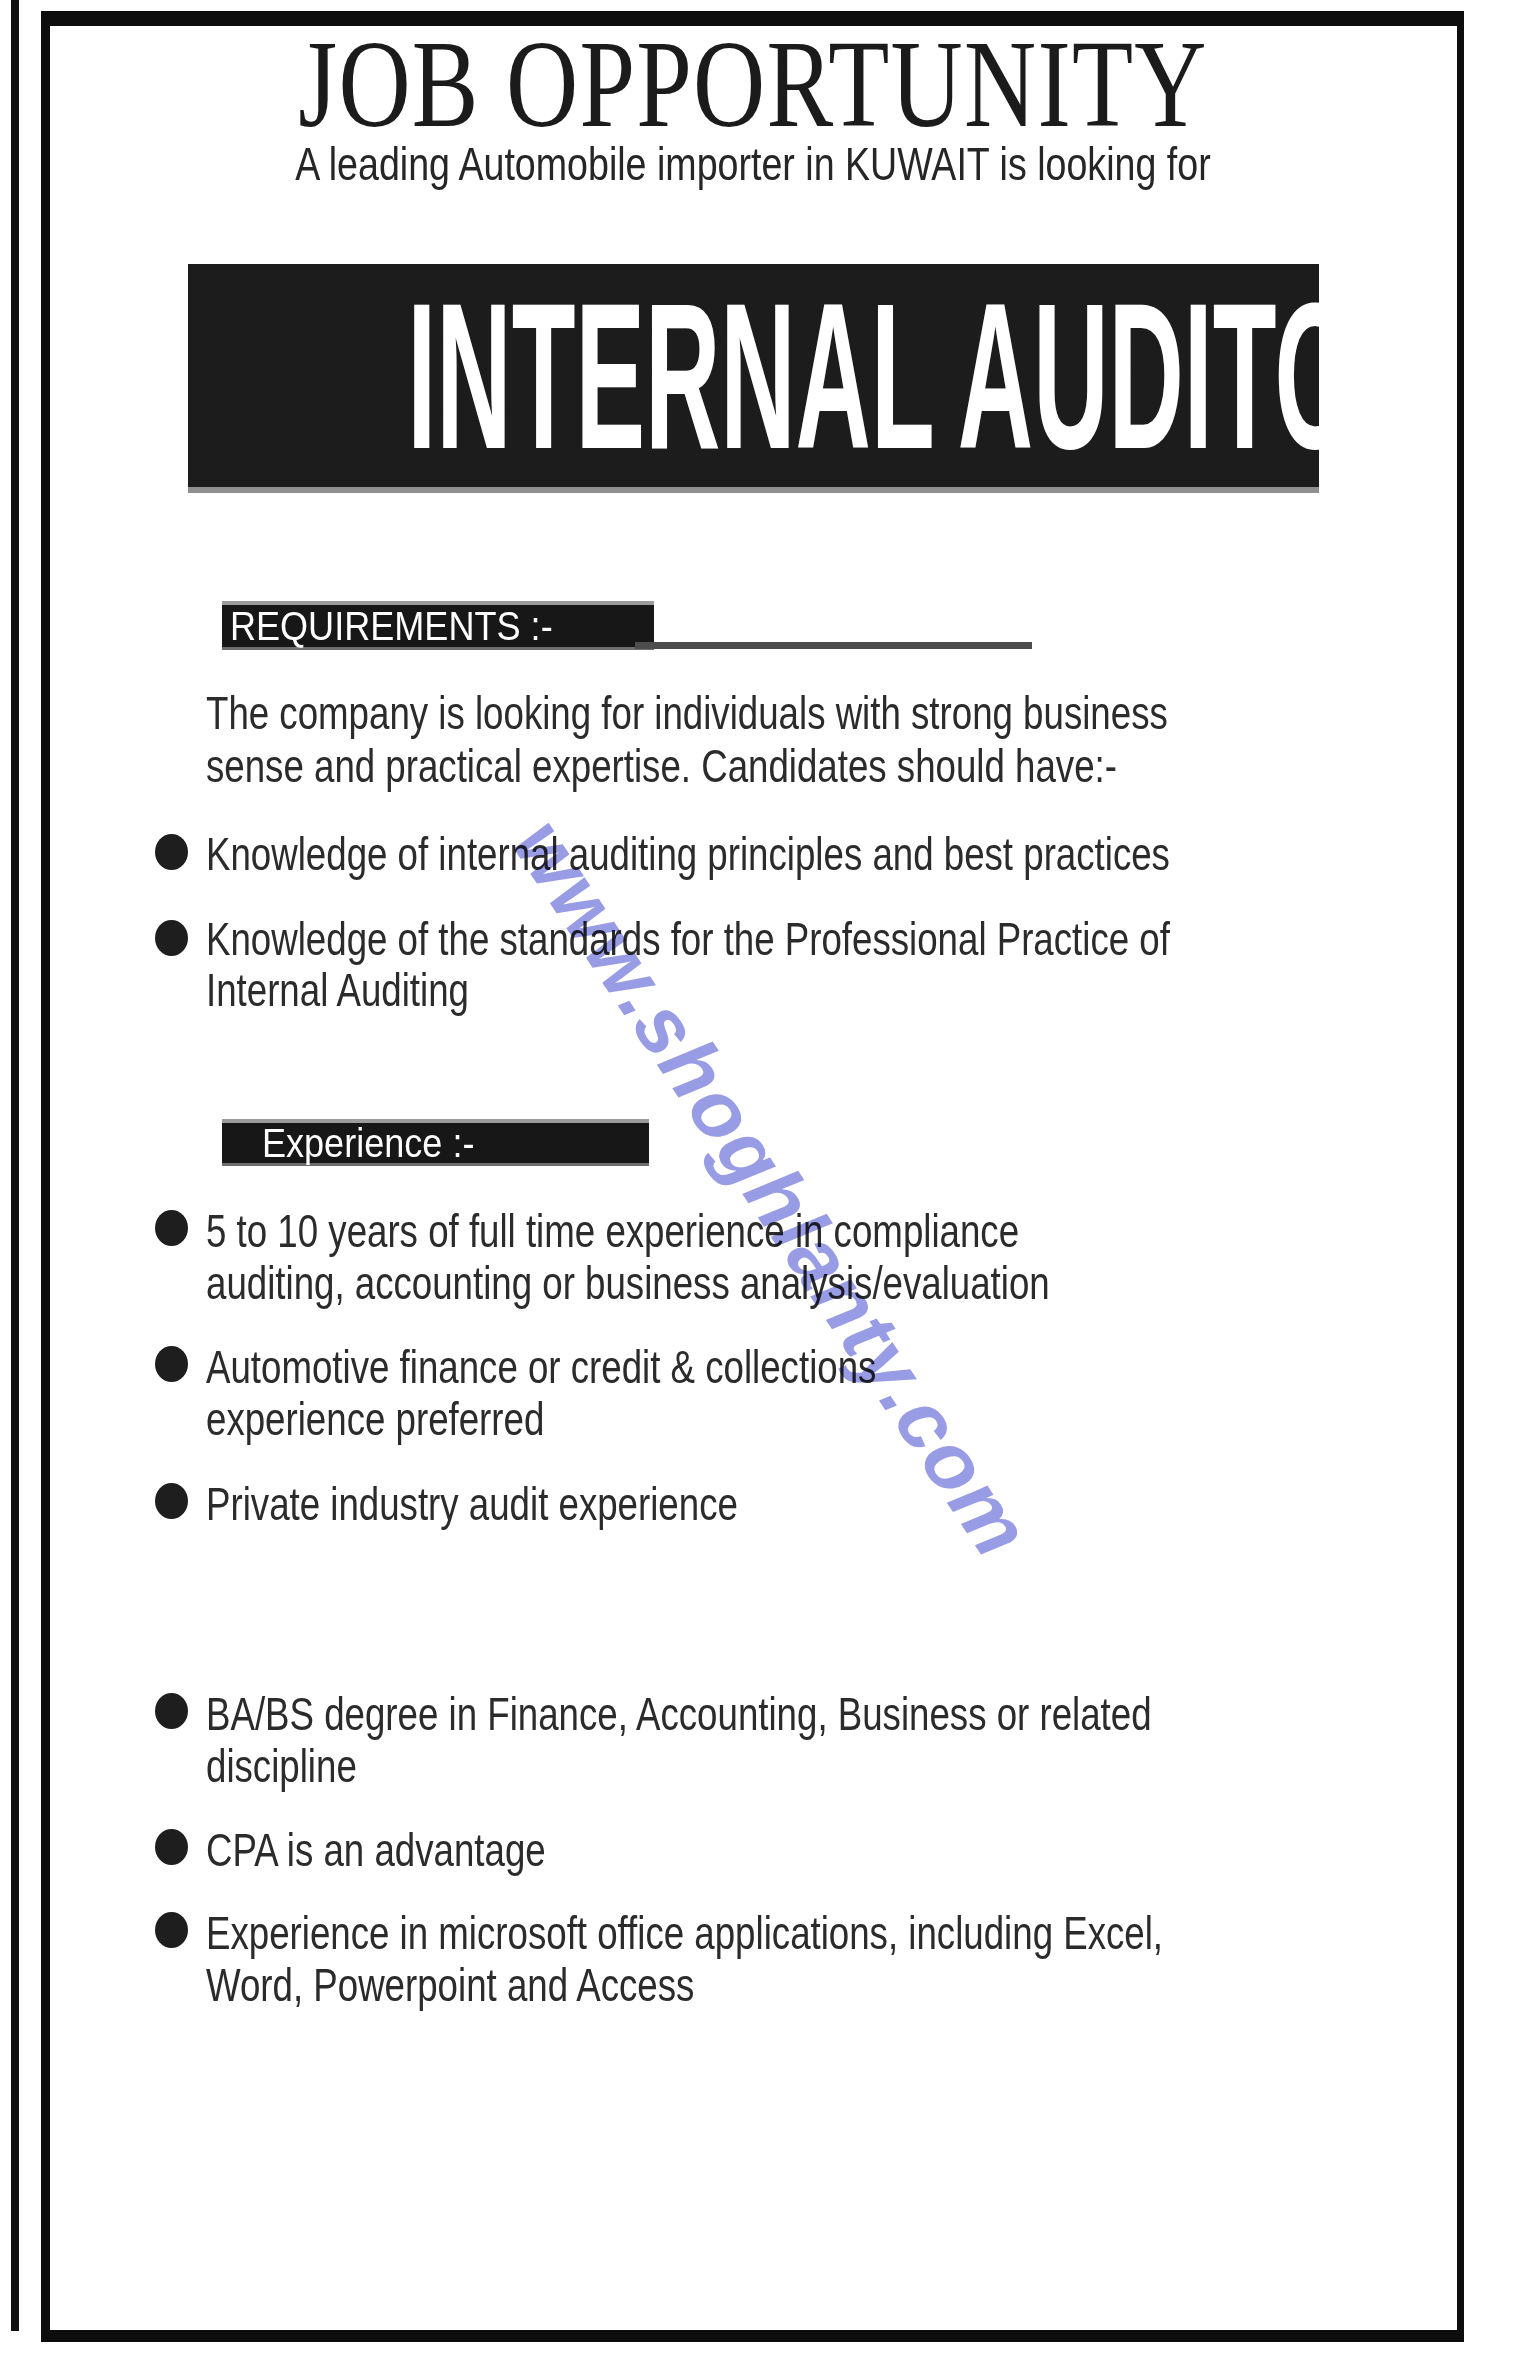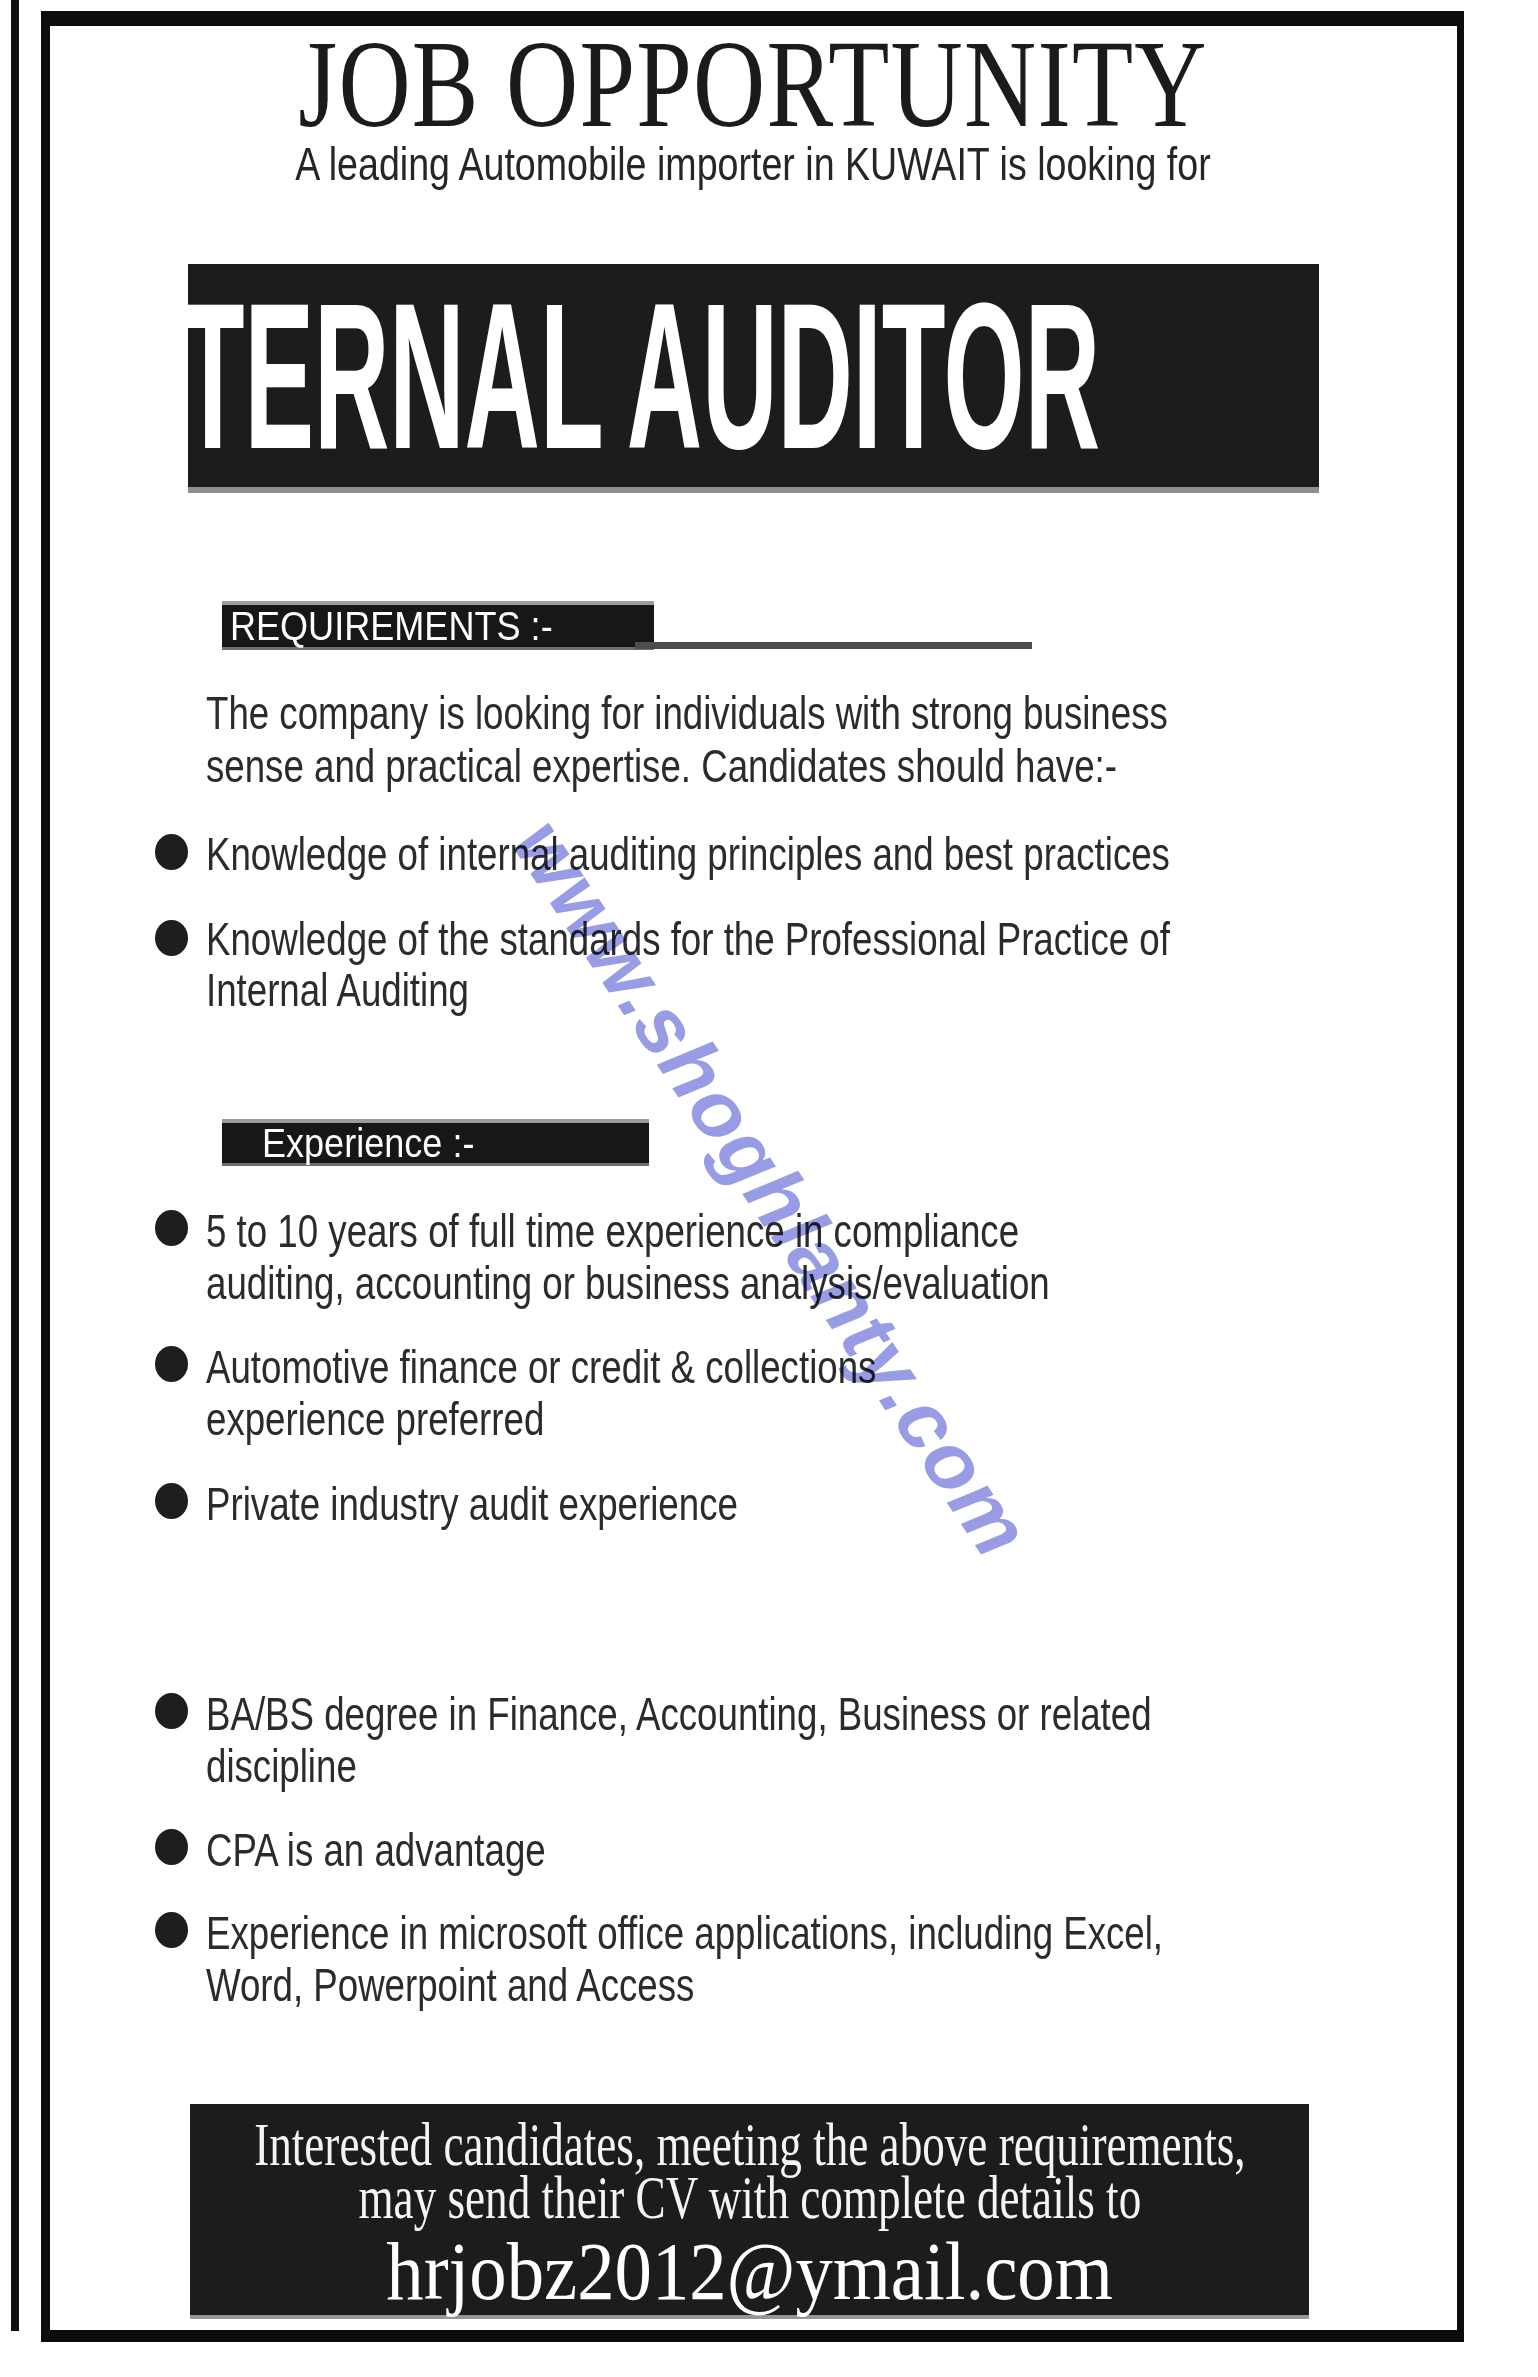--- a/index.html
+++ b/index.html
@@ -19,21 +19,21 @@
     font-family:"Liberation Serif",serif;font-size:125px;line-height:125px;color:#1b1b1b;
     letter-spacing:1.5px;transform:scaleX(0.8);transform-origin:50% 0;white-space:nowrap;
   }
   .subtitle{
     position:absolute;left:50px;top:140px;width:1406px;text-align:center;
     font-size:47px;line-height:47px;color:#262626;transform:scaleX(0.8);transform-origin:50% 0;
     white-space:nowrap;
   }
   .banner{
     position:absolute;left:188px;top:264px;width:1131px;height:229px;background:#1c1c1c;
-    border-bottom:6.8px solid #8f8f8f;display:flex;align-items:center;justify-content:flex-end;
+    border-bottom:6.8px solid #8f8f8f;display:flex;align-items:center;justify-content:flex-start;
     box-sizing:border-box;
   }
   .banner-text{
     color:#ffffff;font-weight:700;font-size:149px;line-height:149px;white-space:nowrap;
     transform:scale(0.7,1.4);transform-origin:50% 50%;
   }
   .label-box{
     position:absolute;left:202px;background:#171717;border-top:4.6px solid #9c9c9c;
     border-bottom:3px solid #6e6e6e;box-sizing:border-box;display:flex;align-items:center;margin-left:20px;
   }
@@ -119,22 +119,17 @@
   <div class="txt" style="top:1690px;">BA/BS degree in Finance, Accounting, Business or related</div>
   <div class="txt" style="top:1742px;">discipline</div>
 
   <div class="dot" style="top:1829px;"></div>
   <div class="txt" style="top:1826px;">CPA is an advantage</div>
 
   <div class="dot" style="top:1912px;"></div>
   <div class="txt" style="top:1909px;">Experience in microsoft office applications, including Excel,</div>
   <div class="txt" style="top:1961px;">Word, Powerpoint and Access</div>
 
-  <div class="contact">
-    <div class="contact-line">Interested candidates, meeting the above requirements,</div>
-    <div class="contact-line" style="margin-top:6px;">may send their CV with complete details to</div>
-    <div class="contact-email">hrjobz2012@ymail.com</div>
-  </div>
 
   <div class="watermark">www.shoghlanty.com</div>
 
 </div>
 
 
 </body></html>

